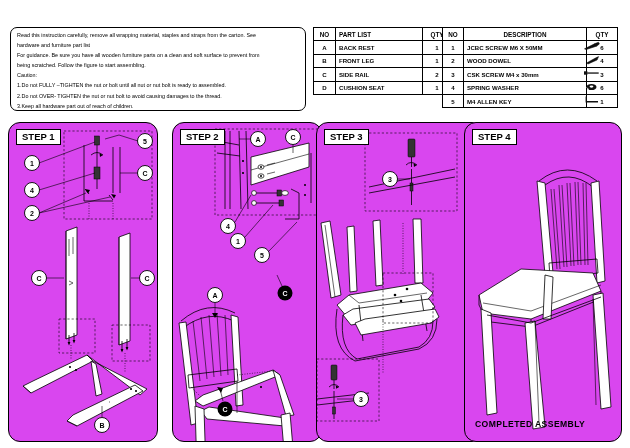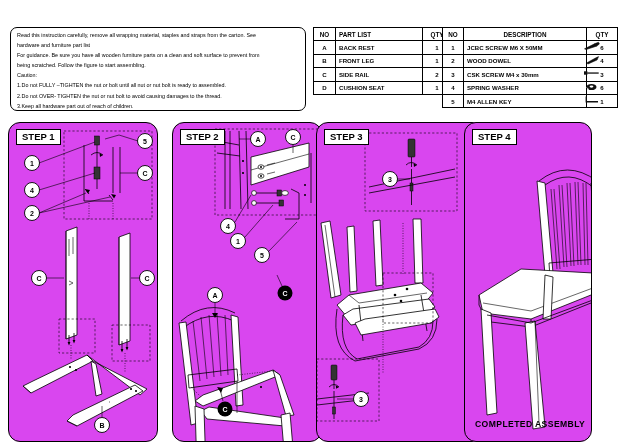--- a/index.html
+++ b/index.html
@@ -49,21 +49,21 @@
 
   
   .panel{
     position:absolute;top:122px;height:320px;
     border:1px solid #000;border-radius:12px;box-sizing:border-box;
     background:#d946ef;overflow:hidden;
   }
   #p1{left:8px;width:150px;}
   #p2{left:162px;width:150px;margin-left:10px;}
   #p3{left:316px;width:168px;}
-  #p4{left:464px;width:128px;}
+  #p4{left:464px;width:158px;}
 
   .steplabel{
     position:absolute;left:7px;top:6px;
     border:1px solid #000;background:#fff;
     font-size:9.5px;font-weight:bold;
     padding:1px 5px 2px 5px;z-index:5;
   }
   .completed{
     position:absolute;left:10px;bottom:12px;
     font-size:8.6px;font-weight:bold;letter-spacing:.4px;text-align:center;

